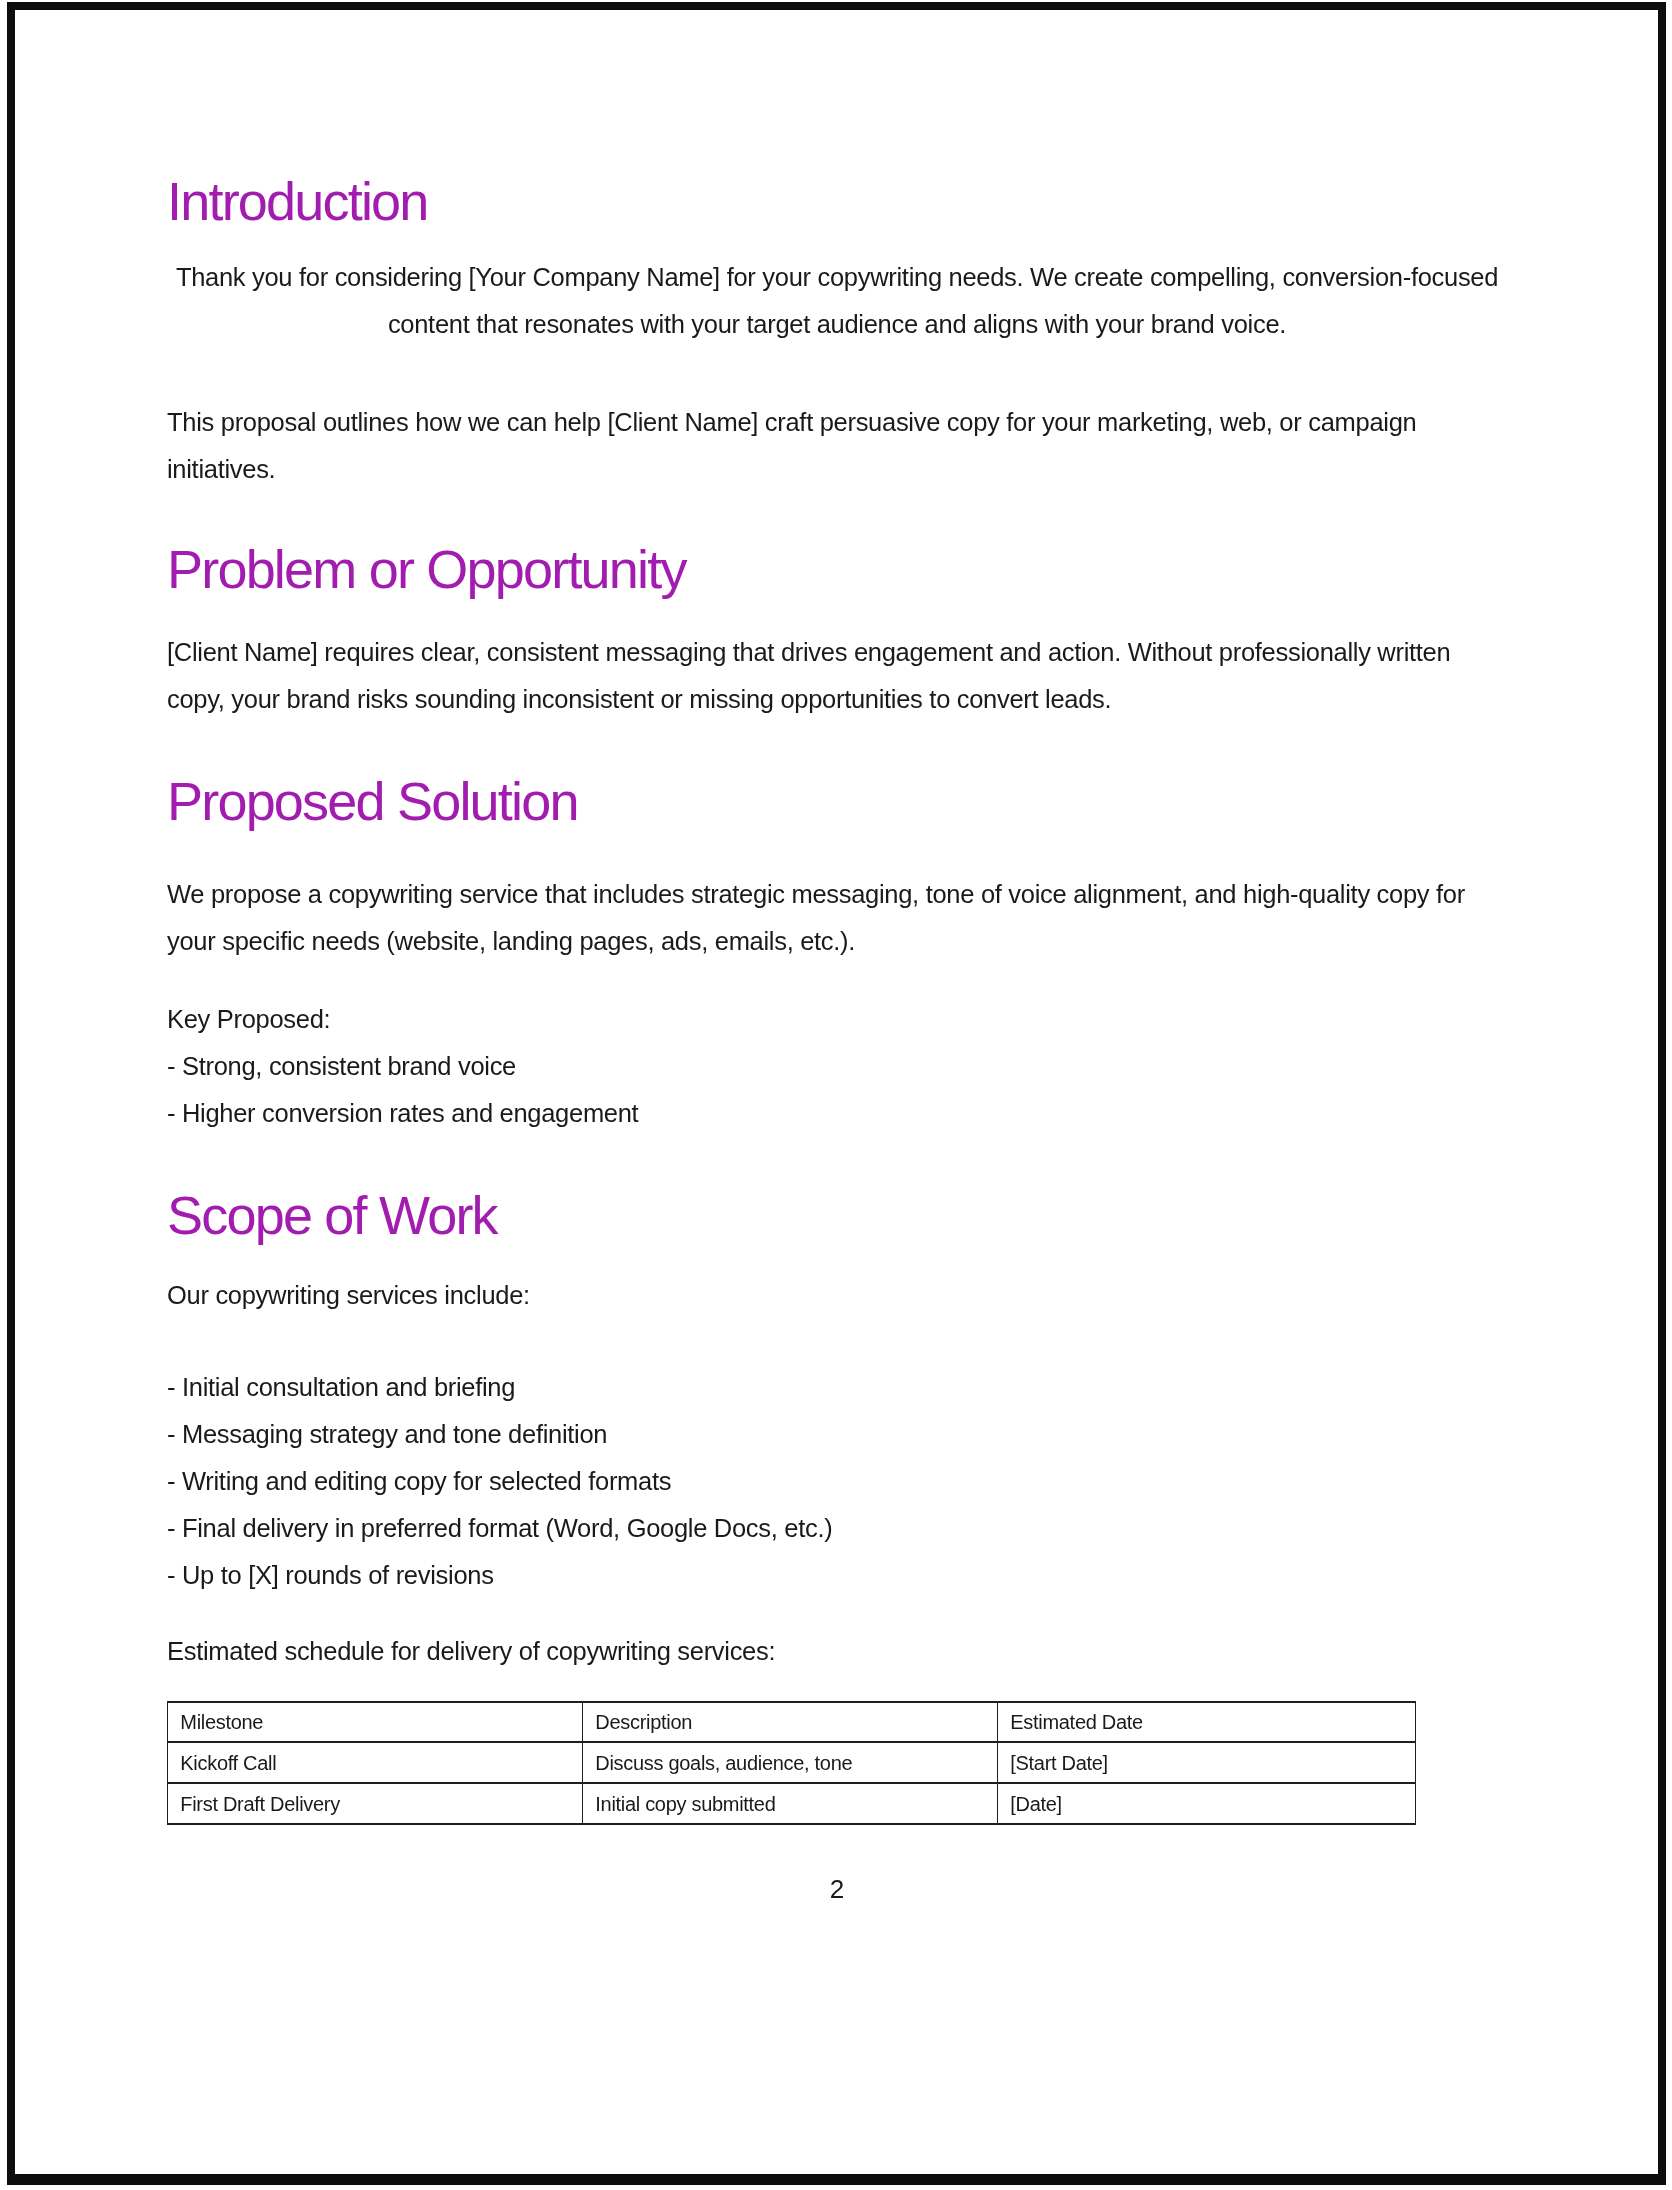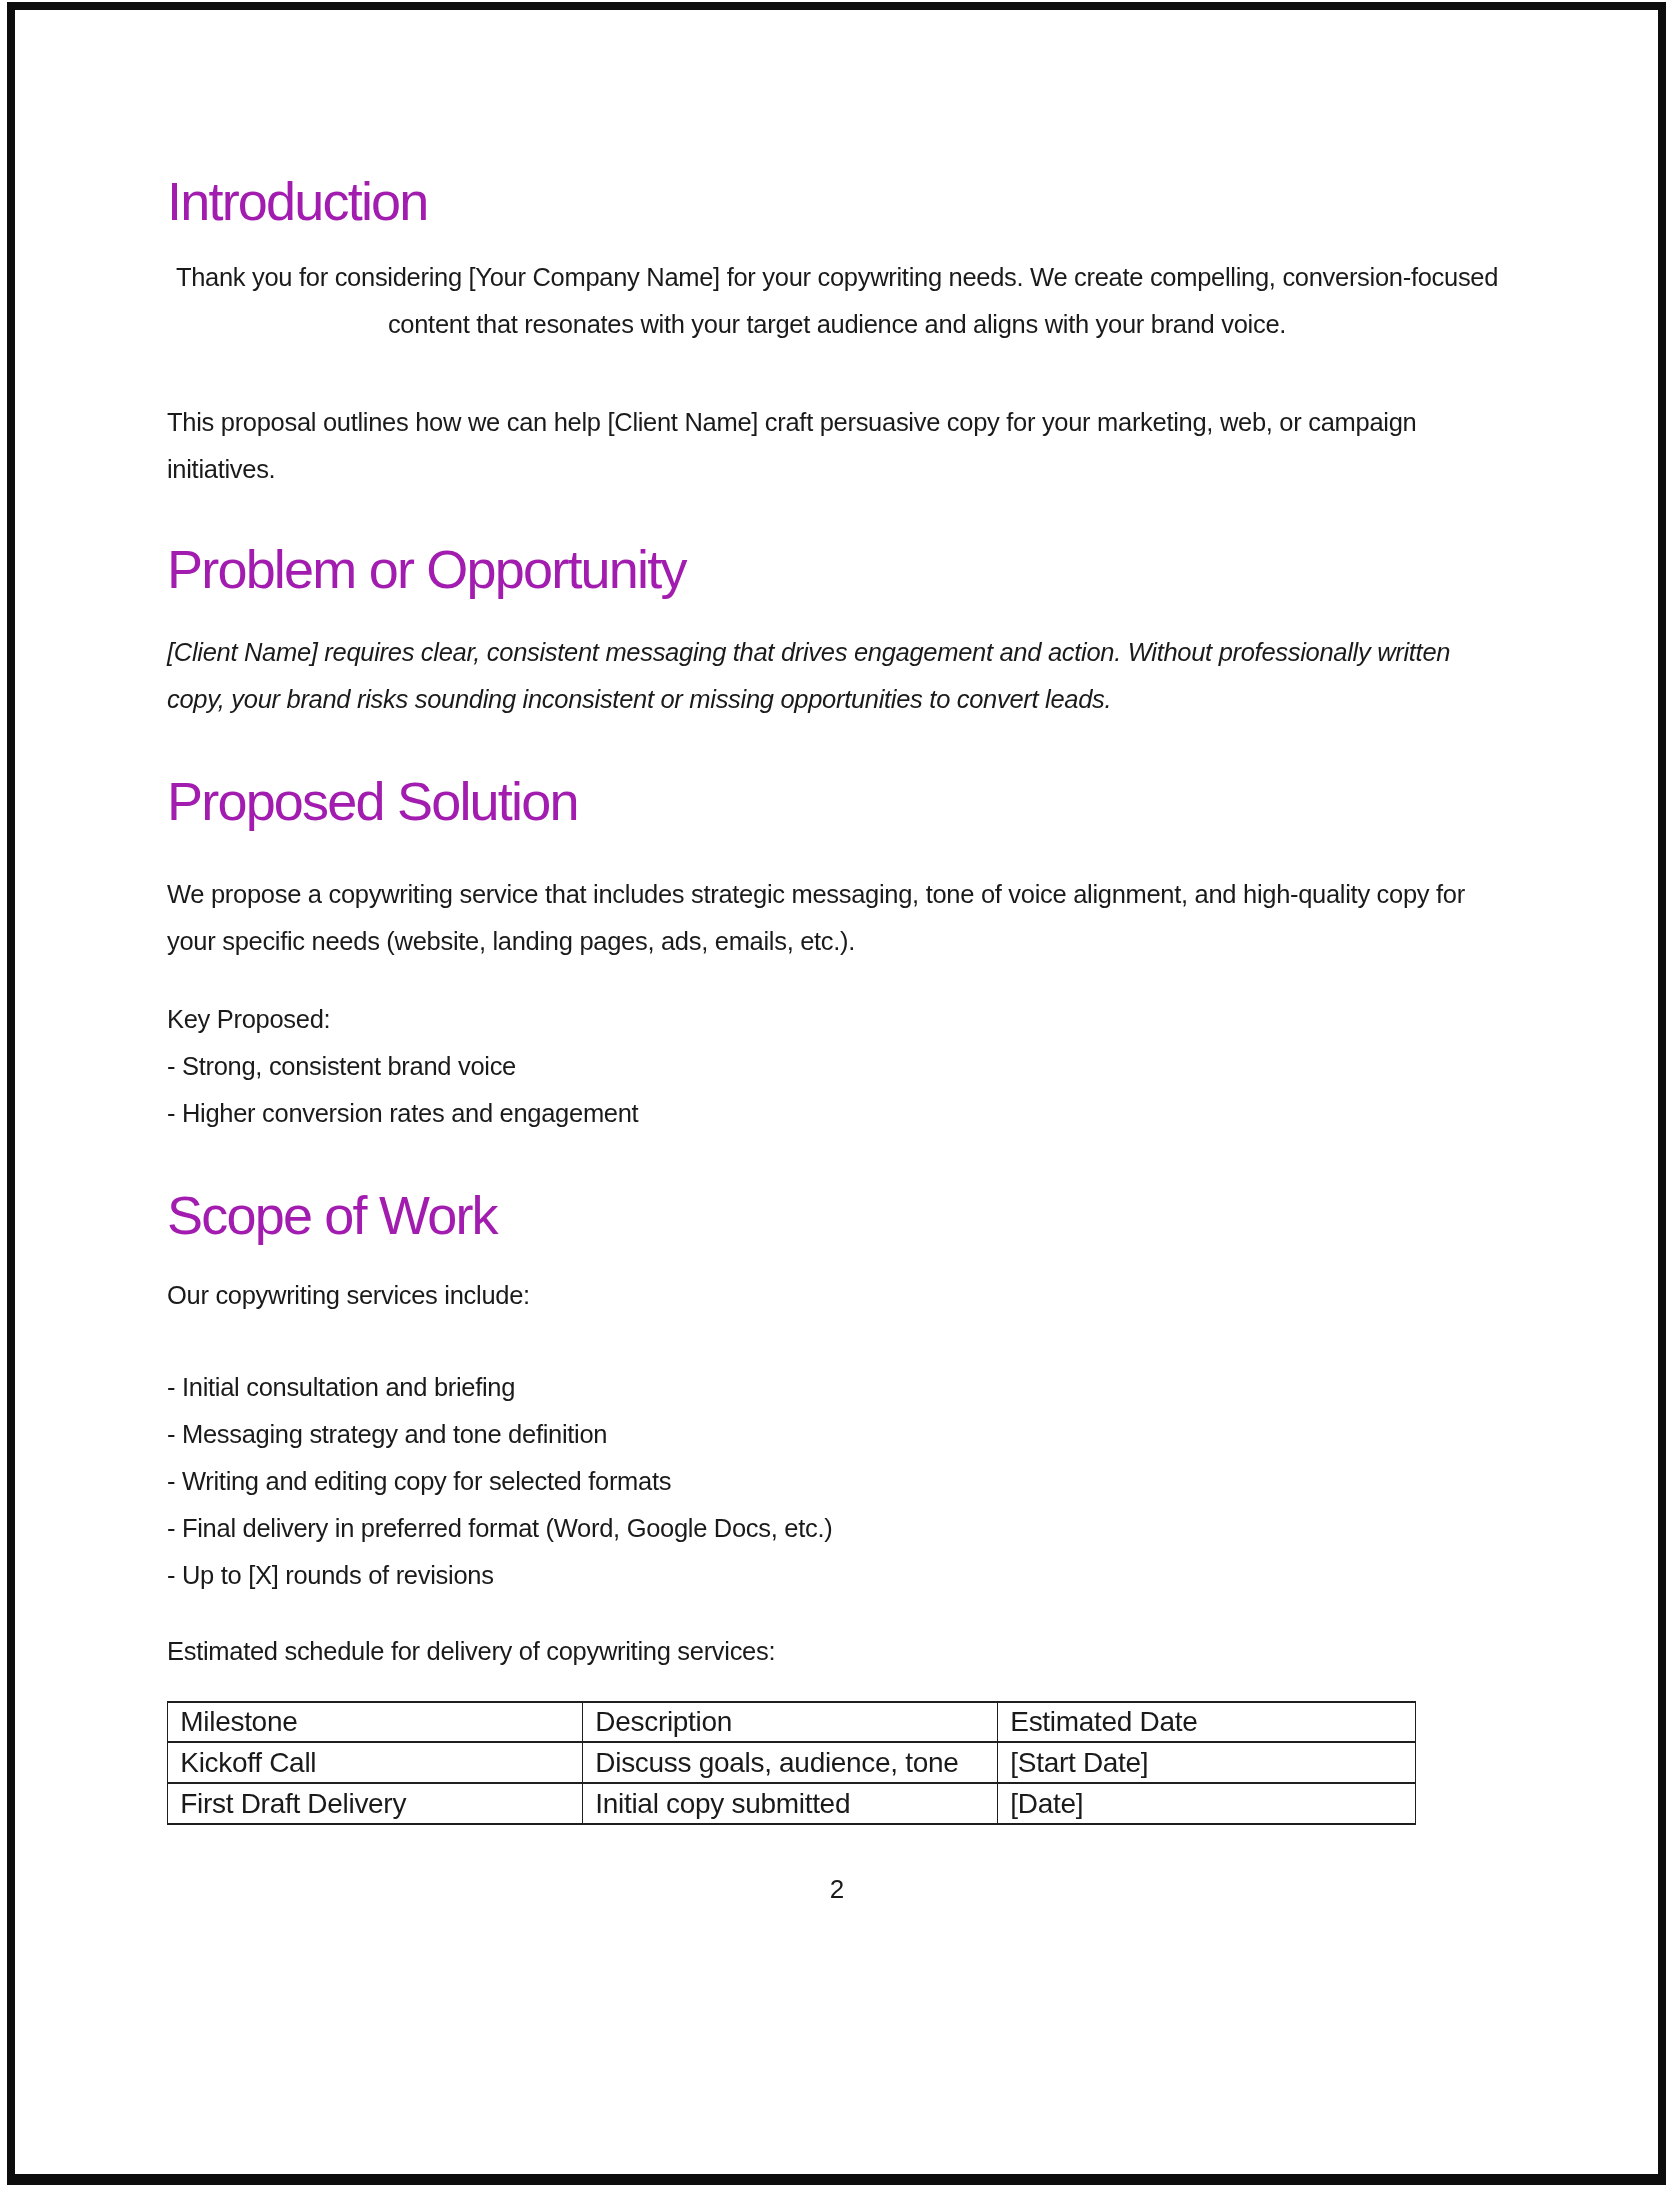--- a/index.html
+++ b/index.html
@@ -47,42 +47,42 @@
     margin: 0;
     color: #1a1a1a;
   }
   .list-line {
     display: block;
   }
   #h-introduction { margin-top: 172px; }
   #p-intro-1      { margin-top: 23px; text-align: center;  }
   #p-intro-2      { margin-top: 51px;  }
   #h-problem      { margin-top: 47px;  }
-  #p-problem-1    { margin-top: 29px; font-style: italic;  }
+  #p-problem-1    { margin-top: 29px;  }
   #h-solution     { margin-top: 49px;  }
   #p-solution-1   { margin-top: 40px;  }
   #benefits-block { margin-top: 31px;  }
   #h-scope        { margin-top: 49px;  }
   #p-scope-intro  { margin-top: 26px;  }
   #scope-list     { margin-top: 45px;  }
   #h-timeline     { margin-top: 40px;  }
   #p-timeline-intro { margin-top: 29px; }
   .timeline-table {
     margin-top: 26px;
     width: 1248px;
     border-collapse: collapse;
     table-layout: fixed;
   }
   .timeline-table td {
     border: 1.8px solid #1f1f1f;
     border-top-width: 2.6px;
     border-bottom-width: 2.6px;
     height: 38px;
     padding: 0.9px 12.3px 0 12.3px;
-    font-size: 28px;
+    font-size: 20px;
     letter-spacing: -0.3px;
     vertical-align: middle;
     white-space: nowrap;
     overflow: hidden;
   }
   .timeline-table col.c1 { width: 415px; }
   .timeline-table col.c2 { width: 415px; }
   .timeline-table col.c3 { width: 418px; }
   .page-number {
     margin-top: 49px;

